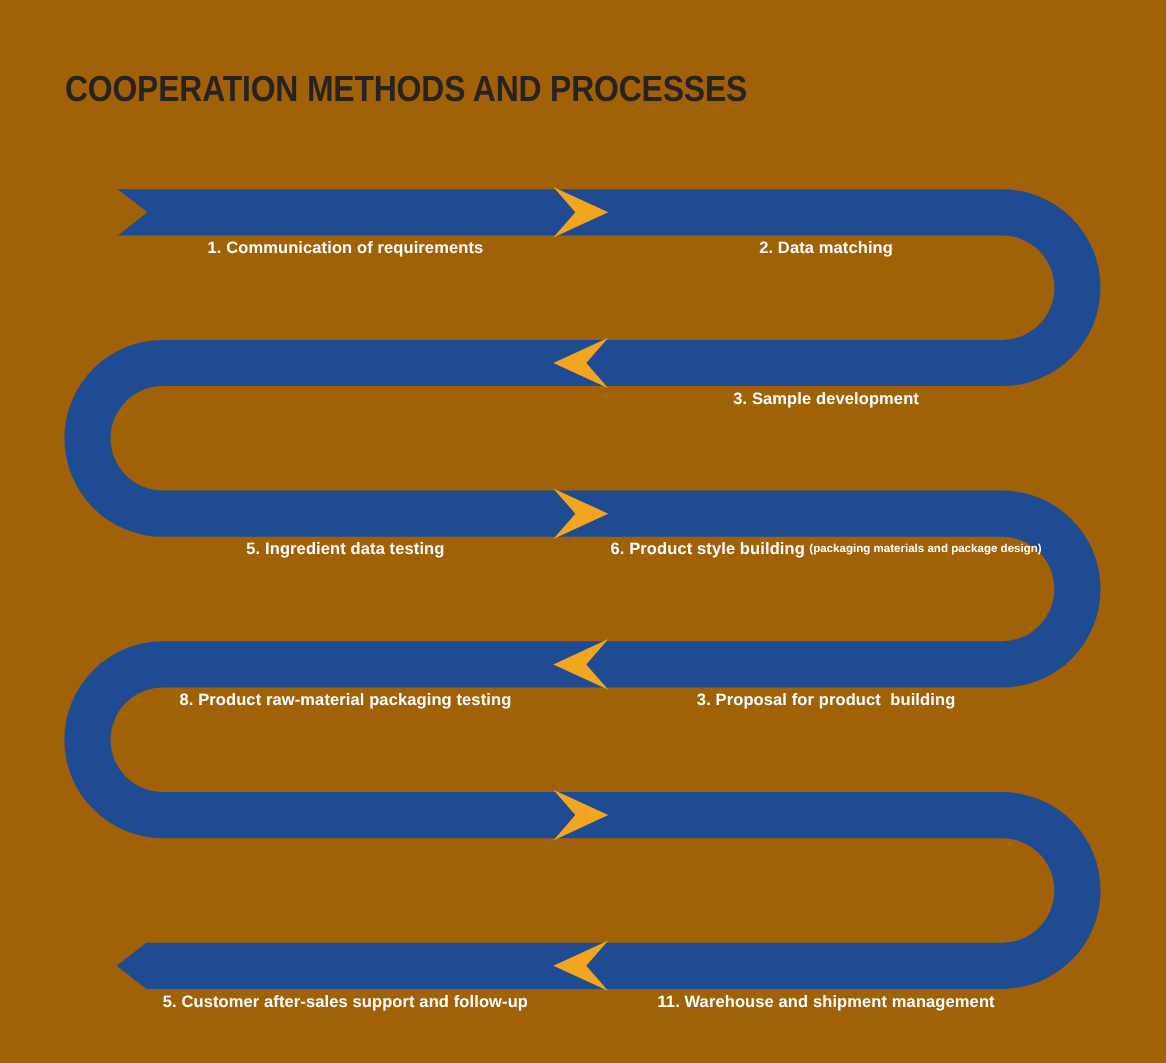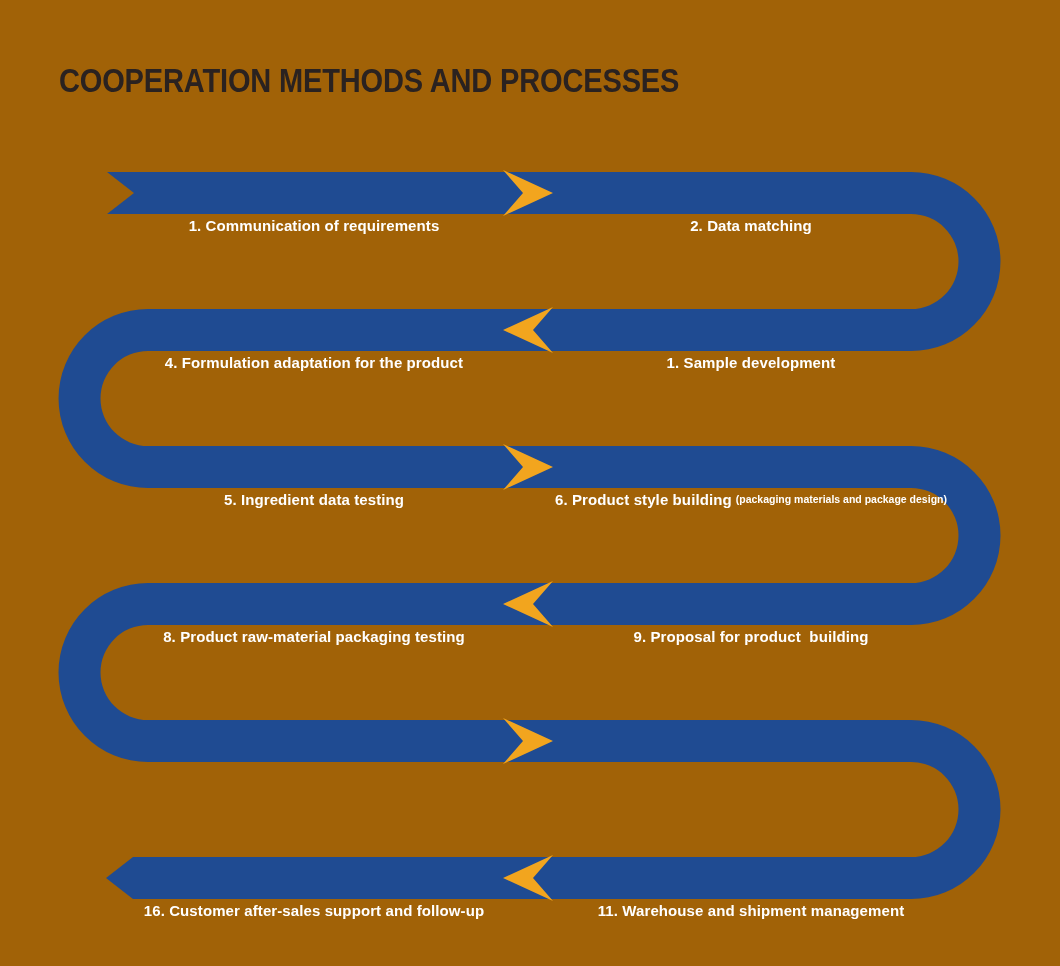--- a/index.html
+++ b/index.html
@@ -86,29 +86,28 @@
     <polygon fill="var(--chevron)" points="553,307 503,330 553,353 533,330"></polygon>
     <polygon fill="var(--chevron)" points="503,444 553,467 503,490 523,467"></polygon>
     <polygon fill="var(--chevron)" points="553,581 503,604 553,627 533,604"></polygon>
     <polygon fill="var(--chevron)" points="503,718 553,741 503,764 523,741"></polygon>
     <polygon fill="var(--chevron)" points="553,855 503,878 553,901 533,878"></polygon>
   </svg>
 
   <div class="row-label left top-1">1. Communication of requirements</div>
   <div class="row-label right top-1">2. Data matching</div>
 
-  <div class="row-label left top-2">4. Formulation adaptation for the product</div>
-  <div class="row-label right top-2">1. Sample development</div>
+  <div class="row-label right top-2">3. Sample development</div>
 
   <div class="row-label left top-3">5. Ingredient data testing</div>
   <div class="row-label right top-3">
     <span>6. Product style building</span>
     <span class="label-note">(packaging materials and package design)</span>
   </div>
 
   <div class="row-label left top-4">8. Product raw-material packaging testing</div>
-  <div class="row-label right top-4">9. Proposal for product  building</div>
+  <div class="row-label right top-4">3. Proposal for product  building</div>
 
 
-  <div class="row-label left top-6">16. Customer after-sales support and follow-up</div>
+  <div class="row-label left top-6">5. Customer after-sales support and follow-up</div>
   <div class="row-label right top-6">11. Warehouse and shipment management</div>
 
 </div>
 
 </body></html>

